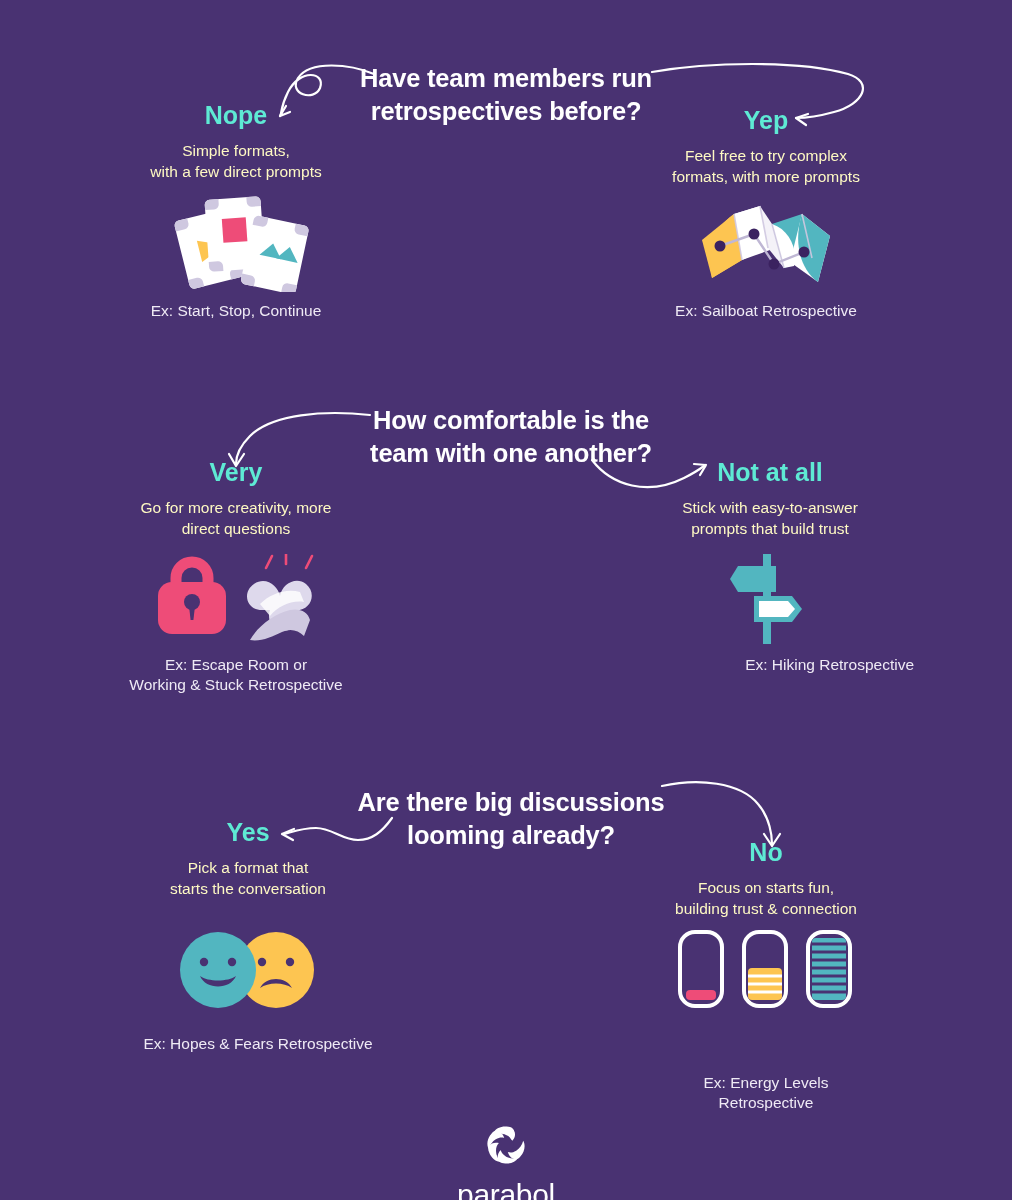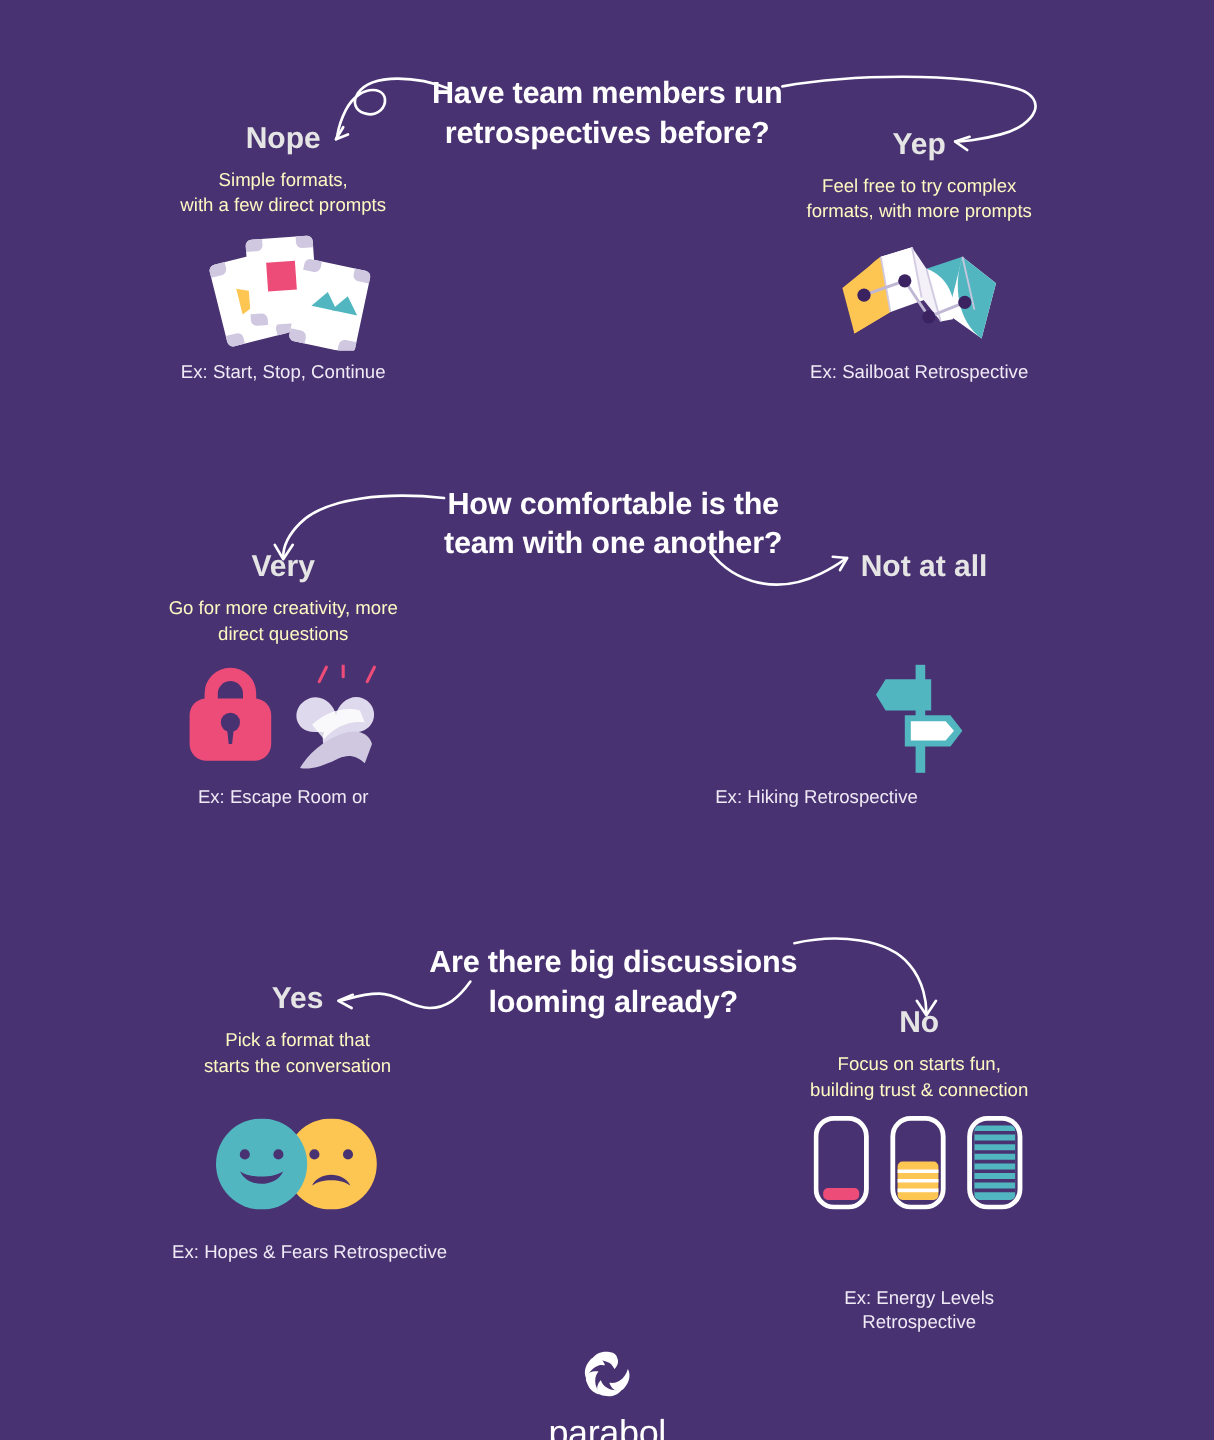--- a/index.html
+++ b/index.html
@@ -23,21 +23,21 @@
     line-height:1.28;
     letter-spacing:-0.2px;
     color:#ffffff;
     white-space:nowrap;
   }
   .branch{position:absolute;text-align:center;}
   .branch-label{
     font-weight:bold;
     font-size:25px;
     line-height:1;
-    color:#e5e5e5;
+    color:#5eead4;
     white-space:nowrap;
   }
   .branch-desc{
     font-size:15.5px;
     line-height:1.38;
     color:#fef9c3;
     margin-top:12px;
     white-space:nowrap;
   }
   .branch-ex{
@@ -215,38 +215,43 @@
 
           <path d="M116 14 L 122 2" stroke="#ee4c78" stroke-width="2.6" stroke-linecap="round"></path>
           <path d="M136 10 L 136 -2" stroke="#ee4c78" stroke-width="2.6" stroke-linecap="round"></path>
           <path d="M156 14 L 162 2" stroke="#ee4c78" stroke-width="2.6" stroke-linecap="round"></path>
         </g>
       </svg>
     </div>
 
     <div class="branch-ex" style="position:absolute;left:86px;top:295px;width:300px;text-align:center;">
       <div>Ex: Escape Room or</div>
+      <div>Working &amp; Stuck Retrospective</div>
     </div>
 
     <div class="branch" style="left:620px;top:100px;width:300px;">
       <div class="branch-label">Not at all</div>
+      <div class="branch-desc">
+        <div>Stick with easy-to-answer</div>
+        <div>prompts that build trust</div>
+      </div>
     </div>
 
     <div class="icon-wrap" style="left:730px;top:192px;">
       <svg width="80" height="94" viewBox="0 0 80 94" fill="none">
         <rect x="33" y="2" width="8" height="90" fill="#52b6c0"></rect>
 
         <path d="M46 14 H 8 L 0 27 L 8 40 H 46 Z" fill="#52b6c0"></path>
 
         <path d="M24 44 H 62 L 72 57 L 62 70 H 24 Z" fill="#52b6c0"></path>
         <path d="M29 49 H 58 L 65 57 L 58 65 H 29 Z" fill="#ffffff"></path>
       </svg>
     </div>
 
-    <div class="branch-ex" style="position:absolute;left:596px;top:295px;width:300px;text-align:left;">
+    <div class="branch-ex" style="position:absolute;left:614px;top:295px;width:300px;text-align:right;">
       <div>Ex: Hiking Retrospective</div>
     </div>
   </div>
 
   <div class="section" style="top:760px;height:340px;">
 
     <div class="question" style="left:261px;top:26px;width:500px;">
       <div>Are there big discussions</div>
       <div>looming already?</div>
     </div>

